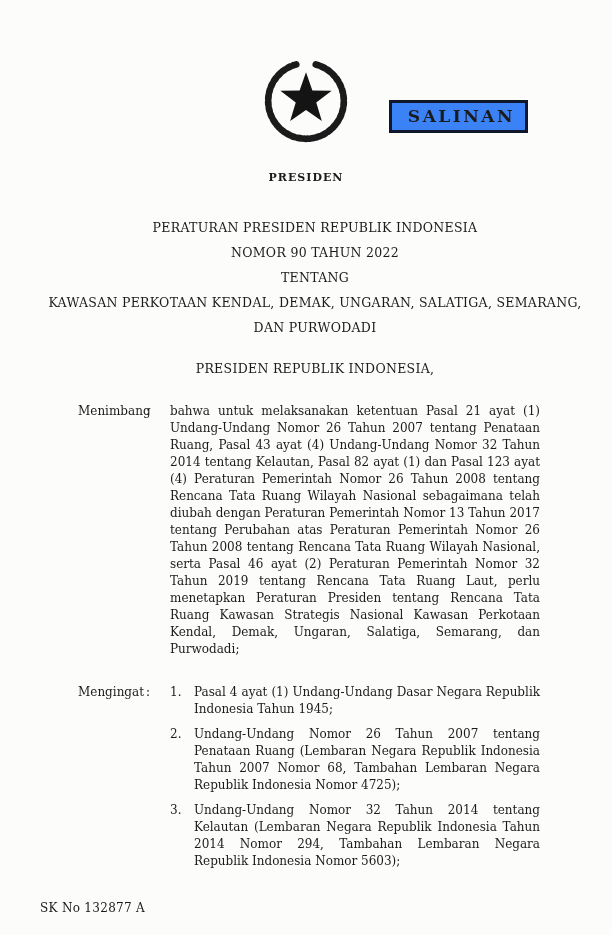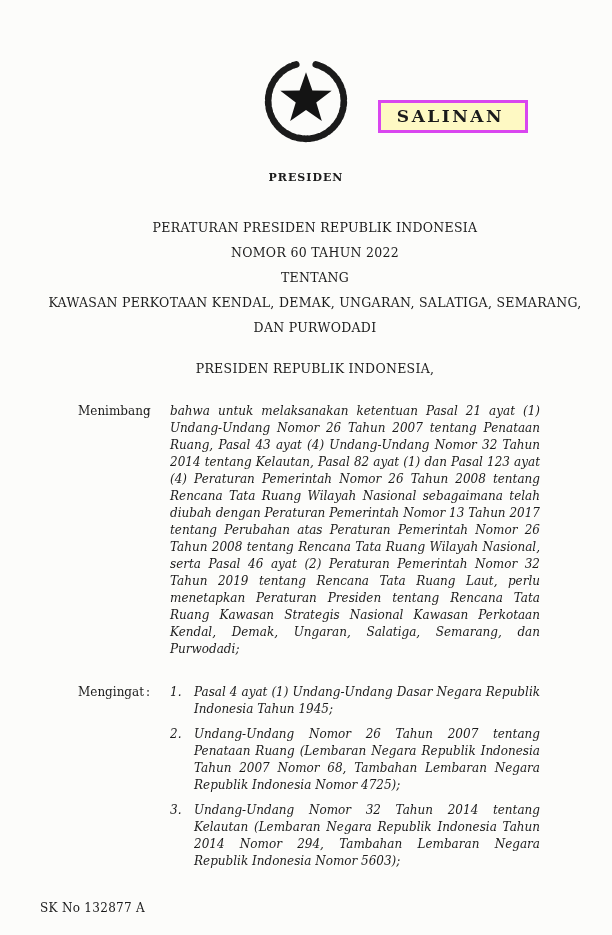--- a/index.html
+++ b/index.html
@@ -17,26 +17,26 @@
   }
   .emblem-wrap {
     padding-top: 56px;
     text-align: center;
   }
   .emblem-wrap svg { display: inline-block; }
   .stamp-box {
     position: absolute;
     top: 100px;
     right: 84px;
-    border: 3px solid #d946ef;
-    padding: 3px 21px 4px 16px;
+    border: 3px solid #0f172a;
+    padding: 3px 10px 4px 16px;
     font-size: 17px;
     font-weight: bold;
     letter-spacing: 2.5px;
-    background: #fef9c3;
+    background: #3b82f6;
   }
   .letterhead {
     text-align: center;
     margin-top: 20px;
     font-size: 11px;
     font-weight: bold;
     letter-spacing: 1px;
     line-height: 15px;
   }
   .title-block {
@@ -54,21 +54,21 @@
     font-size: 12px;
     line-height: 17px;
   }
   .clause {
     display: flex;
     align-items: flex-start;
     margin-bottom: 26px;
   }
   .clause-label { width: 68px; flex: 0 0 68px; }
   .clause-colon { width: 24px; flex: 0 0 24px; }
-  .clause-body  { flex: 1; font-style: italic; }
+  .clause-body  { flex: 1; }
   .clause-text  { text-align: justify; }
   .list-item {
     display: flex;
     align-items: flex-start;
     margin-bottom: 8px;
   }
   .item-num { width: 24px; flex: 0 0 24px; }
   .item-text { flex: 1; text-align: justify; }
   .footer-num {
     position: absolute;
@@ -91,21 +91,21 @@
       <polygon points="50,18 57.1,38.3 78.5,38.7 61.4,51.7 67.6,72.3 50,60 32.4,72.3 38.6,51.7 21.5,38.7 42.9,38.3" fill="#141414"></polygon>
     </svg>
   </div>
 
   <div class="letterhead">
     <div>PRESIDEN</div>
   </div>
 
   <div class="title-block">
     <div>PERATURAN PRESIDEN REPUBLIK INDONESIA</div>
-    <div>NOMOR 60 TAHUN 2022</div>
+    <div>NOMOR 90 TAHUN 2022</div>
     <div>TENTANG</div>
     <div>KAWASAN PERKOTAAN KENDAL, DEMAK, UNGARAN, SALATIGA, SEMARANG,</div>
     <div>DAN PURWODADI</div>
     <div class="title-gap-2">PRESIDEN REPUBLIK INDONESIA,</div>
   </div>
 
   <div class="body-block">
 
     <div class="clause">
       <div class="clause-label">Menimbang</div>

